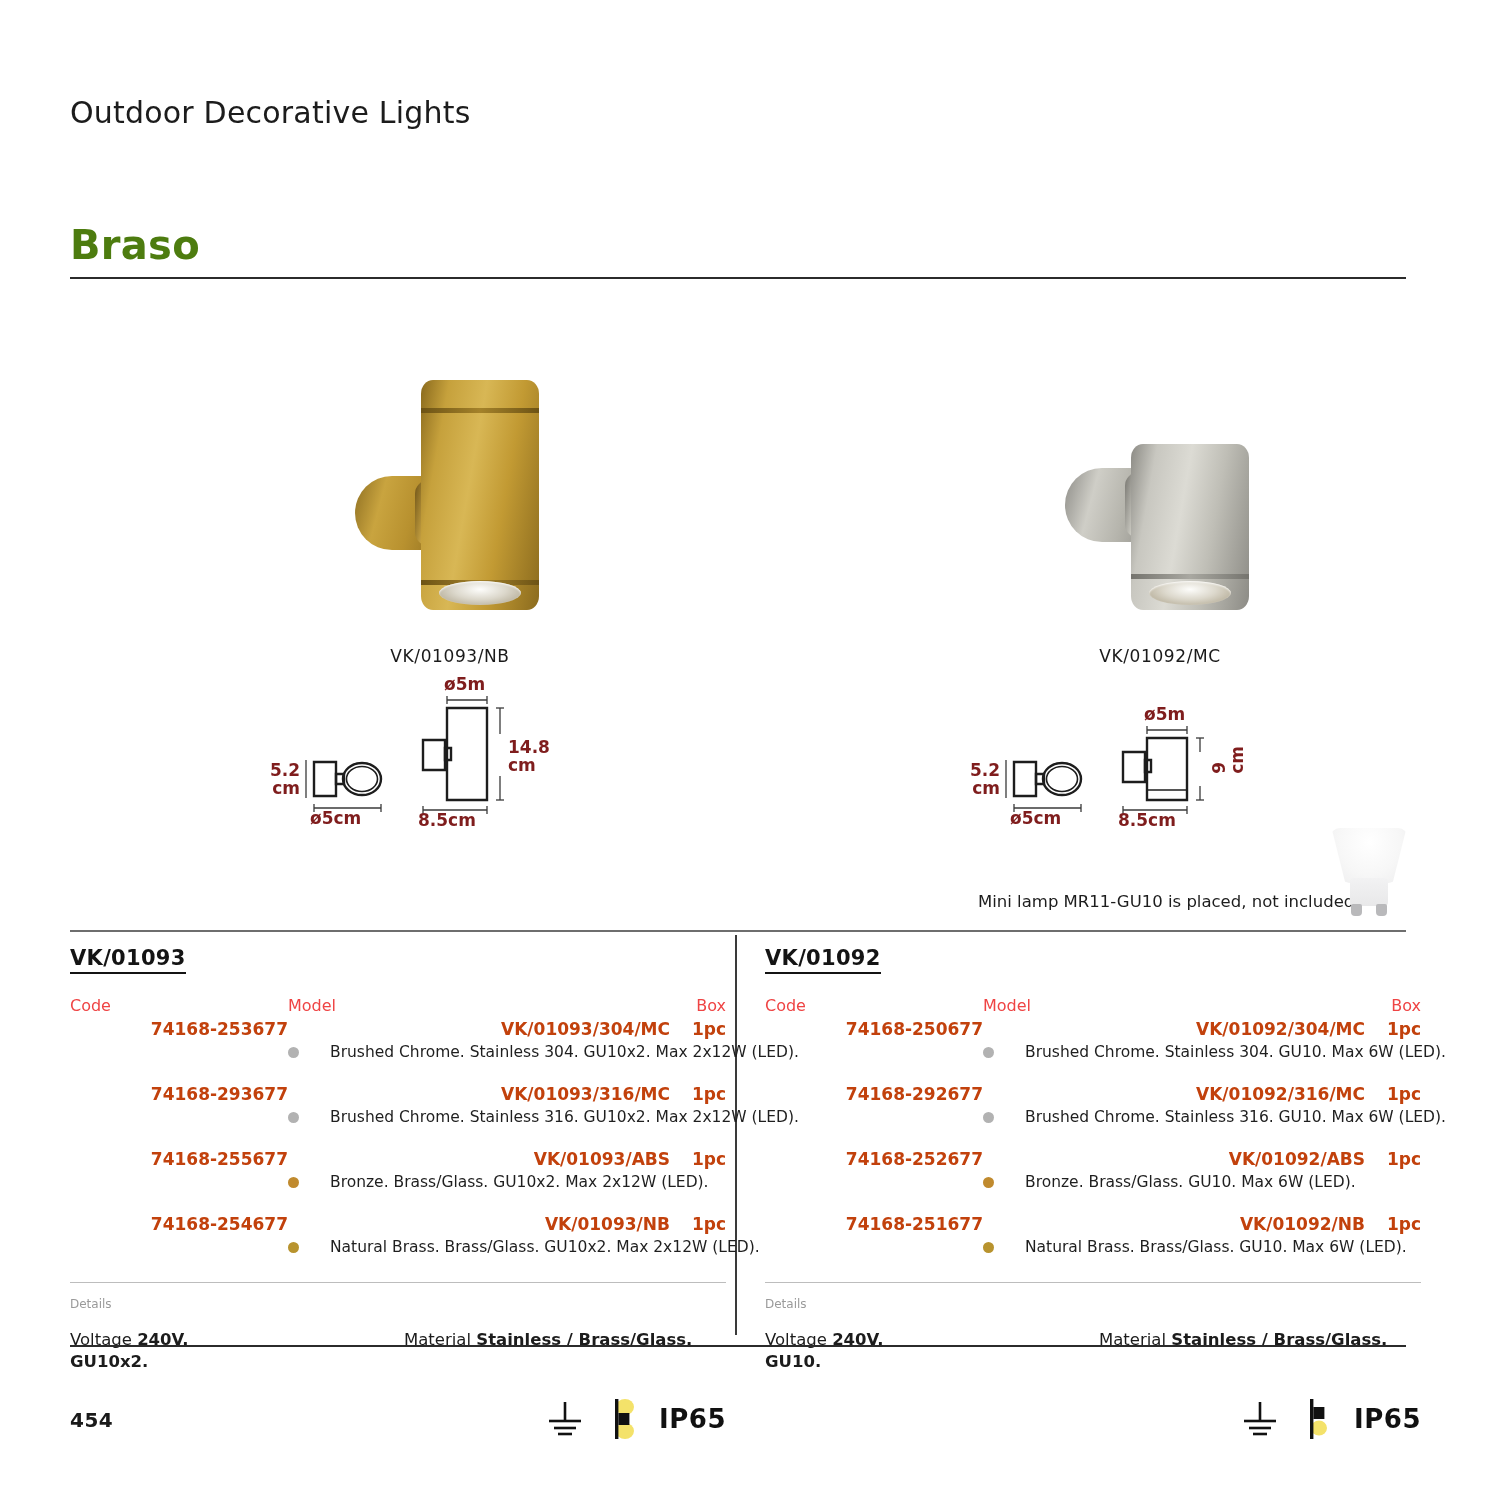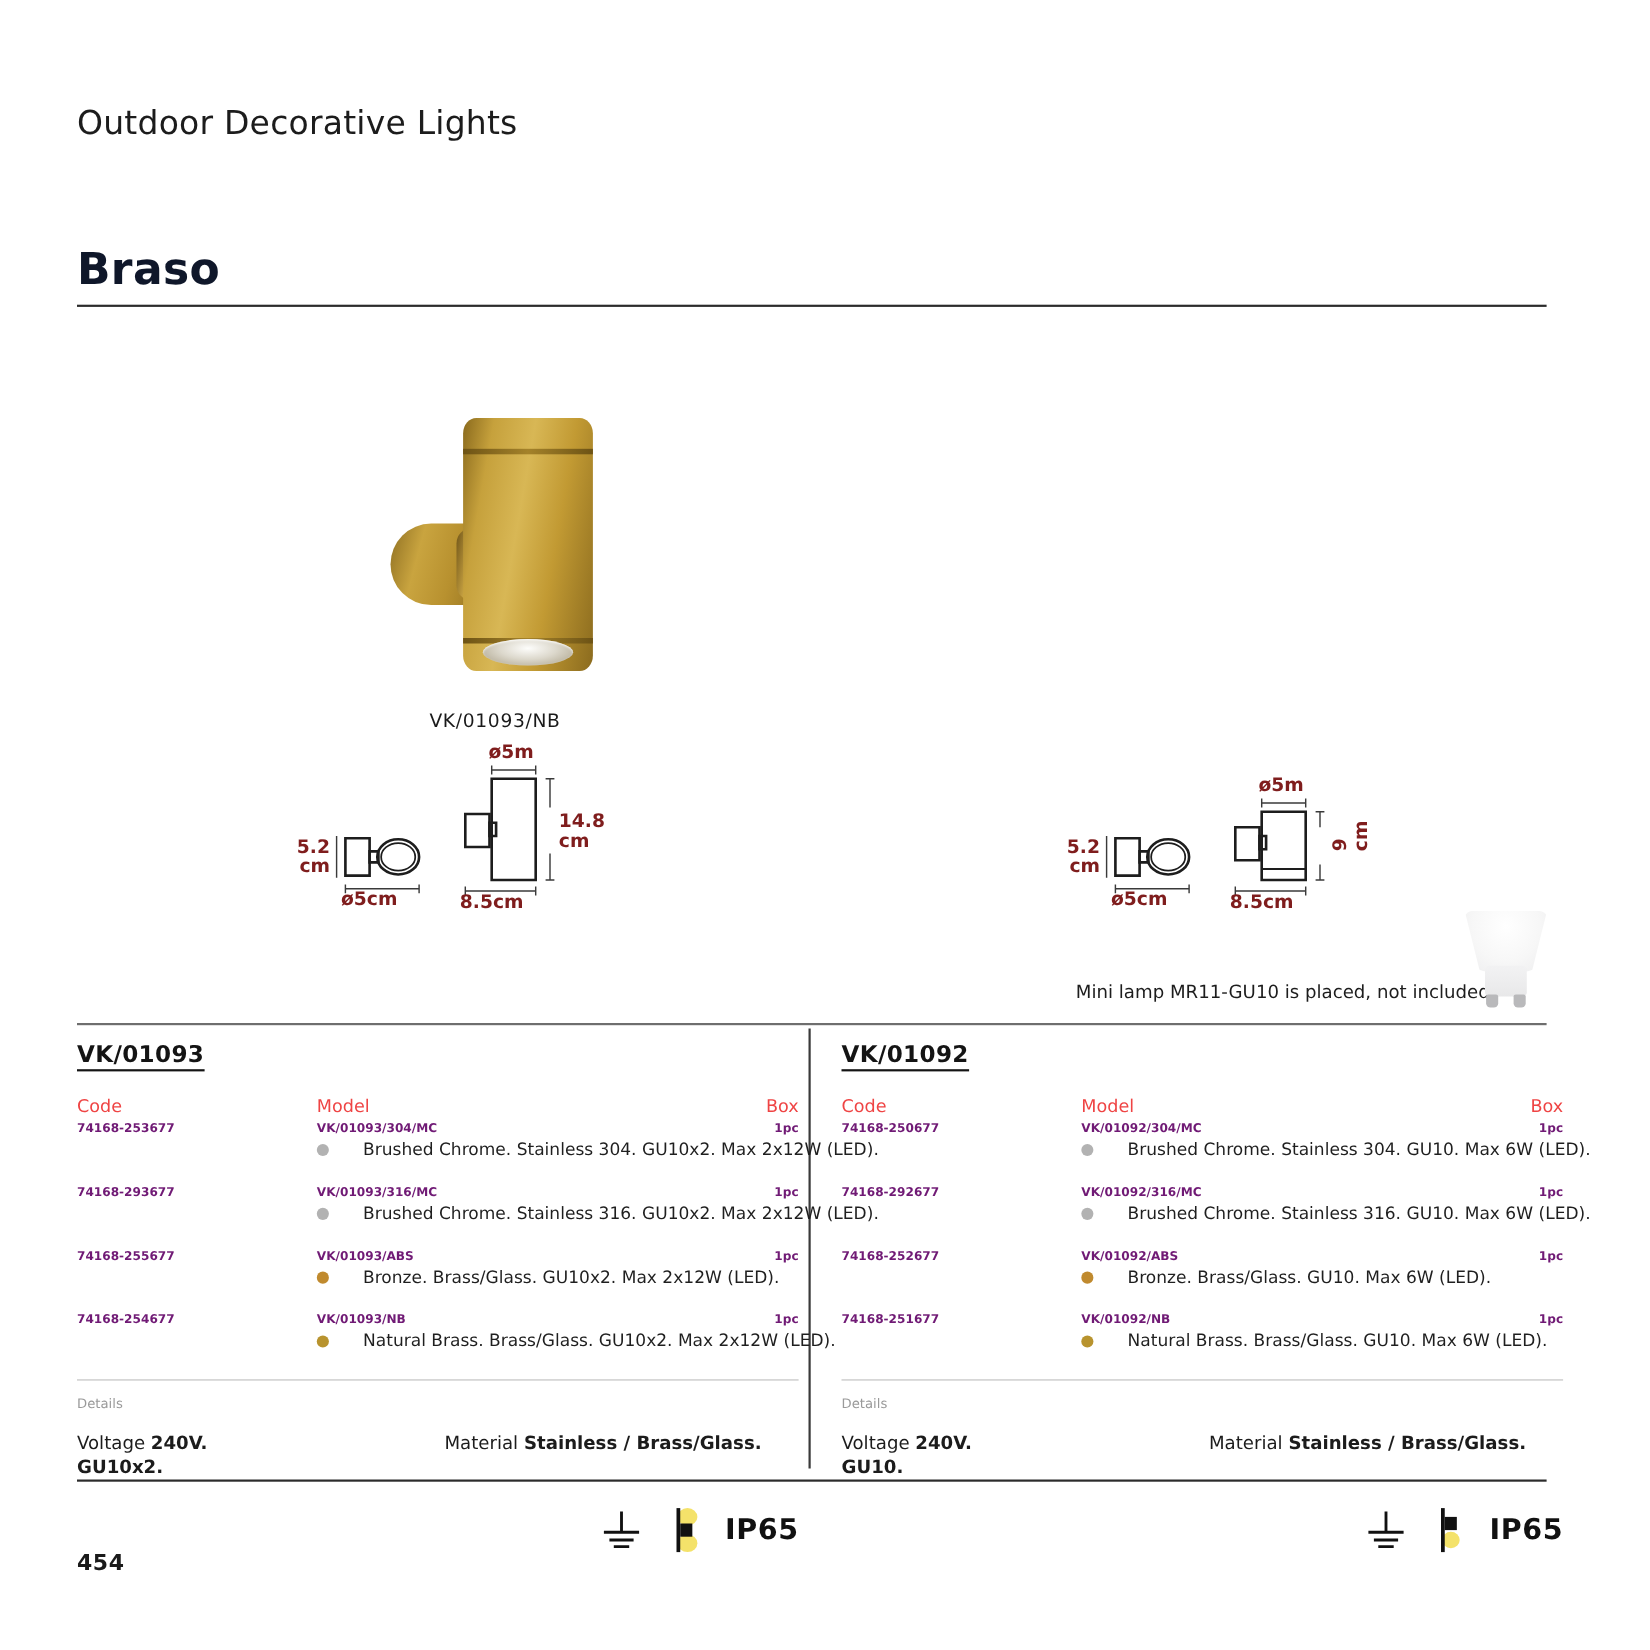--- a/index.html
+++ b/index.html
@@ -14,21 +14,21 @@
   }
   .page { position: absolute; inset: 0; }
 
   
   .category {
     position: absolute; left: 70px; top: 95px;
     font-size: 30px; font-weight: 400; letter-spacing: .2px; color: #1c1c1c;
   }
   .family-name {
     position: absolute; left: 70px; top: 222px;
-    font-size: 40px; font-weight: 700; letter-spacing: .3px; color: #0f172a;
+    font-size: 40px; font-weight: 700; letter-spacing: .3px; color: #4d7c0f;
   }
   .rule-top {
     position: absolute; left: 70px; top: 277px; width: 1336px;
     border-top: 2px solid #2b2b2b;
   }
 
   
   .photo-block { position: absolute; text-align: center; }
   .photo-left  { left: 190px; top: 320px; width: 520px; }
   .photo-right { left: 900px; top: 320px; width: 520px; }
@@ -127,21 +127,21 @@
   }
   .hdr-row { margin-top: 22px; }
   .c-code  { width: 218px; flex: 0 0 218px; }
   .c-model { flex: 1 1 auto; }
   .c-box   { width: 56px; flex: 0 0 56px; text-align: right; }
   .hdr-row span { font-size: 16px; font-weight: 400; color: #ef4444; }
 
   .item { margin-top: 4px; }
   .item + .item { margin-top: 23px; }
   .item-row .c-code, .item-row .c-model, .item-row .c-box {
-    font-size: 11px; font-weight: 700; color: #701a75;
+    font-size: 17px; font-weight: 700; color: #c2410c; text-align: right;
   }
   .desc-row {
     display: flex; align-items: center; margin-top: 4px; padding-left: 218px;
   }
   .swatch {
     width: 11px; height: 11px; border-radius: 50%; flex: 0 0 11px; margin-right: 7px;
   }
   .desc-text { font-size: 15.5px; color: #1f1f1f; white-space: nowrap; }
   .desc-text b { font-weight: 400; margin-left: 24px; }
 
@@ -189,20 +189,33 @@
           </div>
         <div class="barrel"></div>
         <div class="band" style="top:28px"></div>
         <div class="band" style="top:200px"></div>
         <div class="lens"></div>
       </div>
     </div>
     <div class="photo-caption">VK/01093/NB</div>
   </div>
 
+  <div class="photo-block photo-right">
+    <div class="photo-stage">
+      <div class="lamp chrome short">
+        <div class="arm">
+            <div class="ring"></div>
+          </div>
+        <div class="barrel"></div>
+        <div class="band" style="top:194px"></div>
+        <div class="lens"></div>
+      </div>
+    </div>
+    <div class="photo-caption">VK/01092/MC</div>
+  </div>
 
   <div class="dim-group dim-left">
     <svg width="280" height="140" viewBox="0 0 280 140">
       <g fill="none" stroke="#1d1d1d" stroke-width="2.4">
 
         <path d="M52 72 h22 v34 h-22 z"></path>
         <path d="M74 84 h8 v10 h-8 z"></path>
         <ellipse cx="100" cy="89" rx="19" ry="16"></ellipse>
         <ellipse cx="100" cy="89" rx="15.5" ry="12.5" stroke-width="1.6"></ellipse>
 

